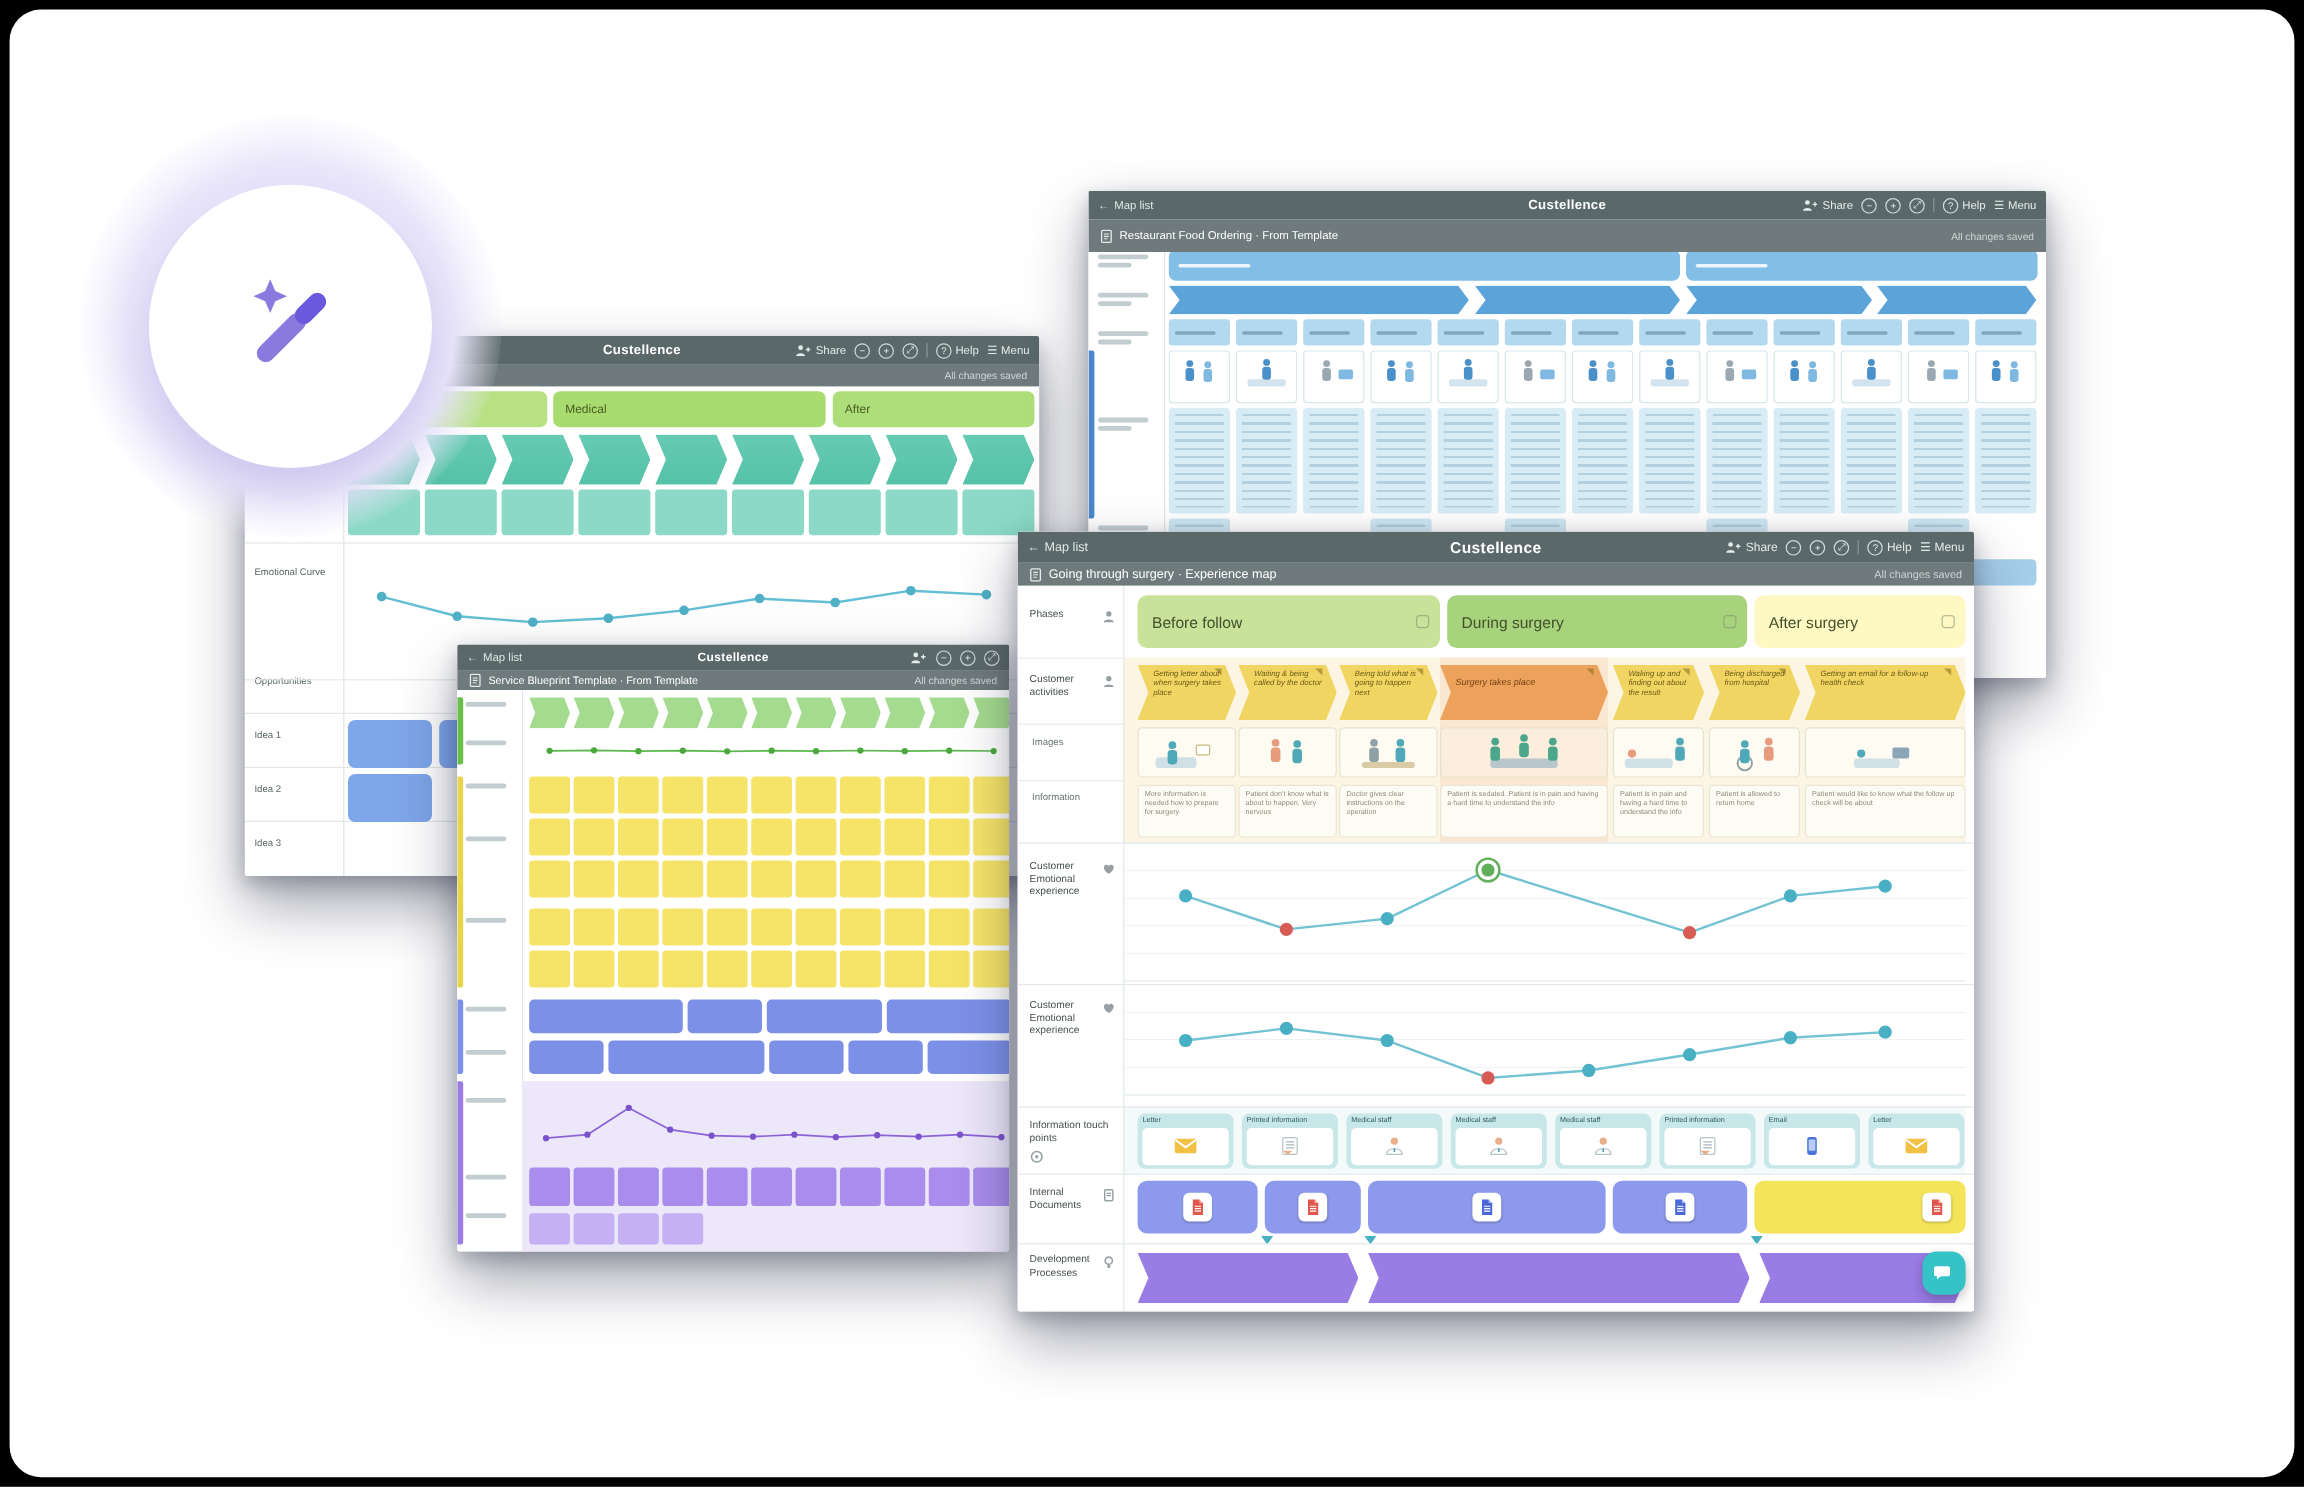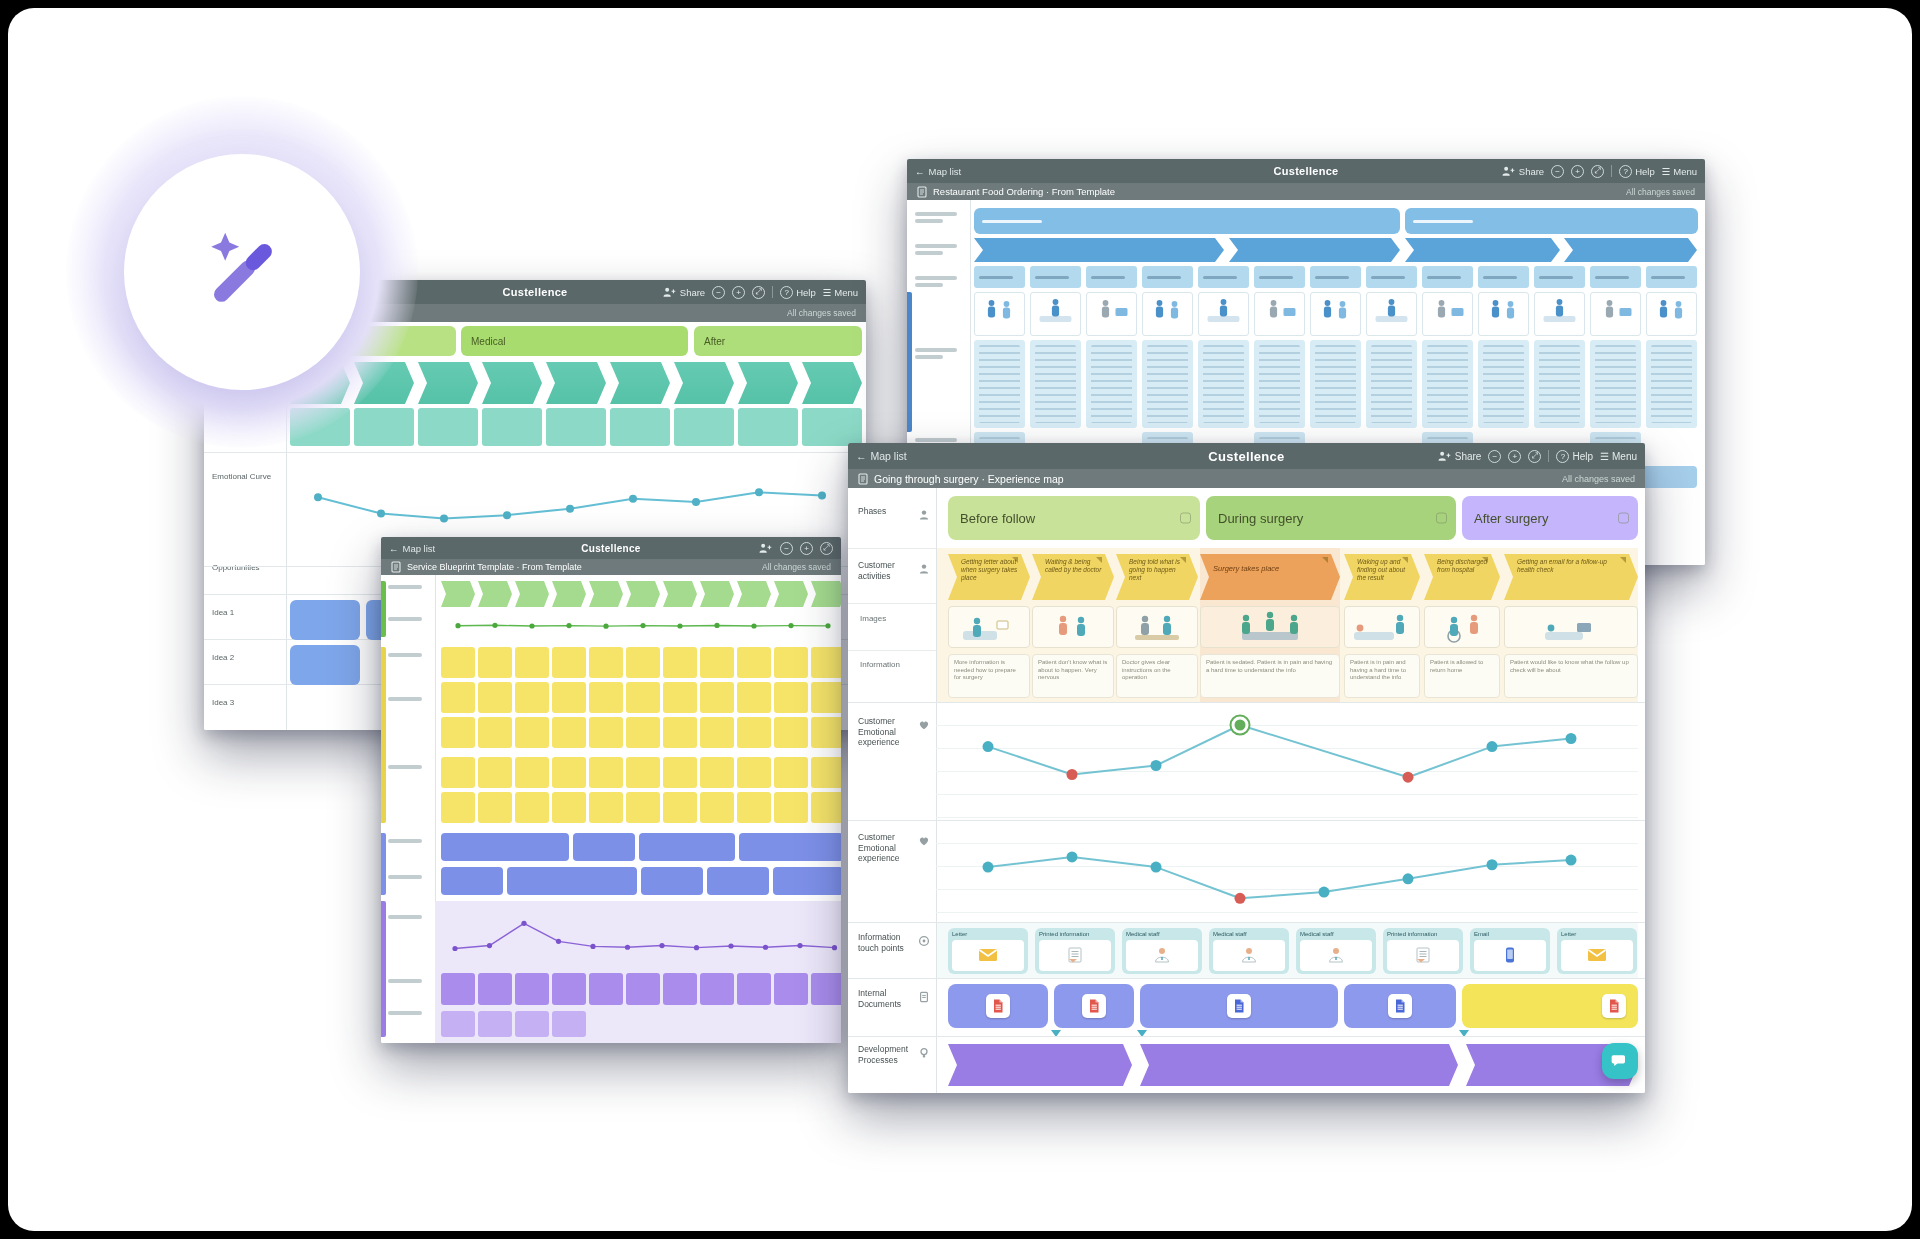--- a/index.html
+++ b/index.html
@@ -40,21 +40,21 @@
   #win-blueprint{left:373px;top:529px;width:460px;height:506px;z-index:3;}
   #win-surgery{left:840px;top:435px;width:797px;height:650px;z-index:5;}
   #win-features .titlebar,#win-restaurant .titlebar{height:24px;}
   #win-blueprint .titlebar{height:22px;}
   #win-blueprint .tb-app{font-size:10px;}
   #win-surgery .titlebar{height:26px;}
   #win-surgery .tb-app{font-size:13px;}
   #win-surgery .tb-back{font-size:10.5px;}
   #win-surgery .tb-right{font-size:10px;}
   #win-features .subbar{top:24px;height:18px;font-size:9px;}
-  #win-restaurant .subbar{top:24px;height:17px;font-size:9.5px;}
+  #win-restaurant .subbar{top:24px;height:27px;font-size:9.5px;}
   #win-blueprint .subbar{top:22px;height:16px;font-size:9px;}
   #win-surgery .subbar{top:26px;height:19px;font-size:10.5px;}
   #win-surgery .subbar .status{font-size:9px;}
   #features-body{top:42px;}
   #restaurant-body{top:41px;}
   #blueprint-body{top:38px;}
   #surgery-body{top:45px;}
 
   
   .a-label{position:absolute;left:8px;width:70px;font-size:8px;color:#5a6466;line-height:1.25;}
@@ -717,21 +717,21 @@
           <div class="s-sb-ic"><svg viewBox="0 0 12 12" style="position: static; width: 12px; height: 12px;">
               <path d="M6 10.2 C2 7.4 1 4.8 2.6 3.2 C3.9 2 5.4 2.6 6 3.7 C6.6 2.6 8.1 2 9.4 3.2 C11 4.8 10 7.4 6 10.2 Z" fill="#96a0a2"></path>
             </svg></div>
         </div>
         <div class="s-sb-row" style="top: 344px;">
           <div class="s-sb-label">Customer Emotional experience</div>
           <div class="s-sb-ic"><svg viewBox="0 0 12 12" style="position: static; width: 12px; height: 12px;">
               <path d="M6 10.2 C2 7.4 1 4.8 2.6 3.2 C3.9 2 5.4 2.6 6 3.7 C6.6 2.6 8.1 2 9.4 3.2 C11 4.8 10 7.4 6 10.2 Z" fill="#96a0a2"></path>
             </svg></div>
         </div>
-        <div class="s-sb-row" style="top: 444px;">
+        <div class="s-sb-row" style="top: 444px; flex-direction: column;">
           <div class="s-sb-label">Information touch points</div>
           <div class="s-sb-ic"><svg viewBox="0 0 12 12" style="position: static; width: 12px; height: 12px;">
               <circle cx="6" cy="6" r="4.4" fill="none" stroke="#96a0a2" stroke-width="1.3"></circle>
               <circle cx="6" cy="6" r="1.4" fill="#96a0a2"></circle>
             </svg></div>
         </div>
         <div class="s-sb-row" style="top: 500px;">
           <div class="s-sb-label">Internal Documents</div>
           <div class="s-sb-ic"><svg viewBox="0 0 12 12" style="position: static; width: 12px; height: 12px;">
               <rect x="2.6" y="1.4" width="6.8" height="9.2" rx="1" fill="none" stroke="#96a0a2" stroke-width="1.2"></rect>
@@ -747,21 +747,21 @@
             </svg></div>
         </div>
         <div class="s-phase" style="left: 100px; width: 252px; background: rgb(200, 226, 154);">
           <div class="s-phase-label">Before follow</div>
           <div class="s-phase-ic"></div>
         </div>
         <div class="s-phase" style="left: 358px; width: 250px; background: rgb(166, 211, 123);">
           <div class="s-phase-label">During surgery</div>
           <div class="s-phase-ic"></div>
         </div>
-        <div class="s-phase" style="left: 614px; width: 176px; background: #c4b5fd;">
+        <div class="s-phase" style="left: 614px; width: 176px; background: #fef9c3;">
           <div class="s-phase-label">After surgery</div>
           <div class="s-phase-ic"></div>
         </div>
         <div class="s-act chev" style="left: 100px; width: 82px;">
           <div class="s-act-txt">Getting letter about when surgery takes place</div>
           <div class="s-act-corner"></div>
         </div>
         <div class="s-act chev" style="left: 184px; width: 82px;">
           <div class="s-act-txt">Waiting &amp; being called by the doctor</div>
           <div class="s-act-corner"></div>

